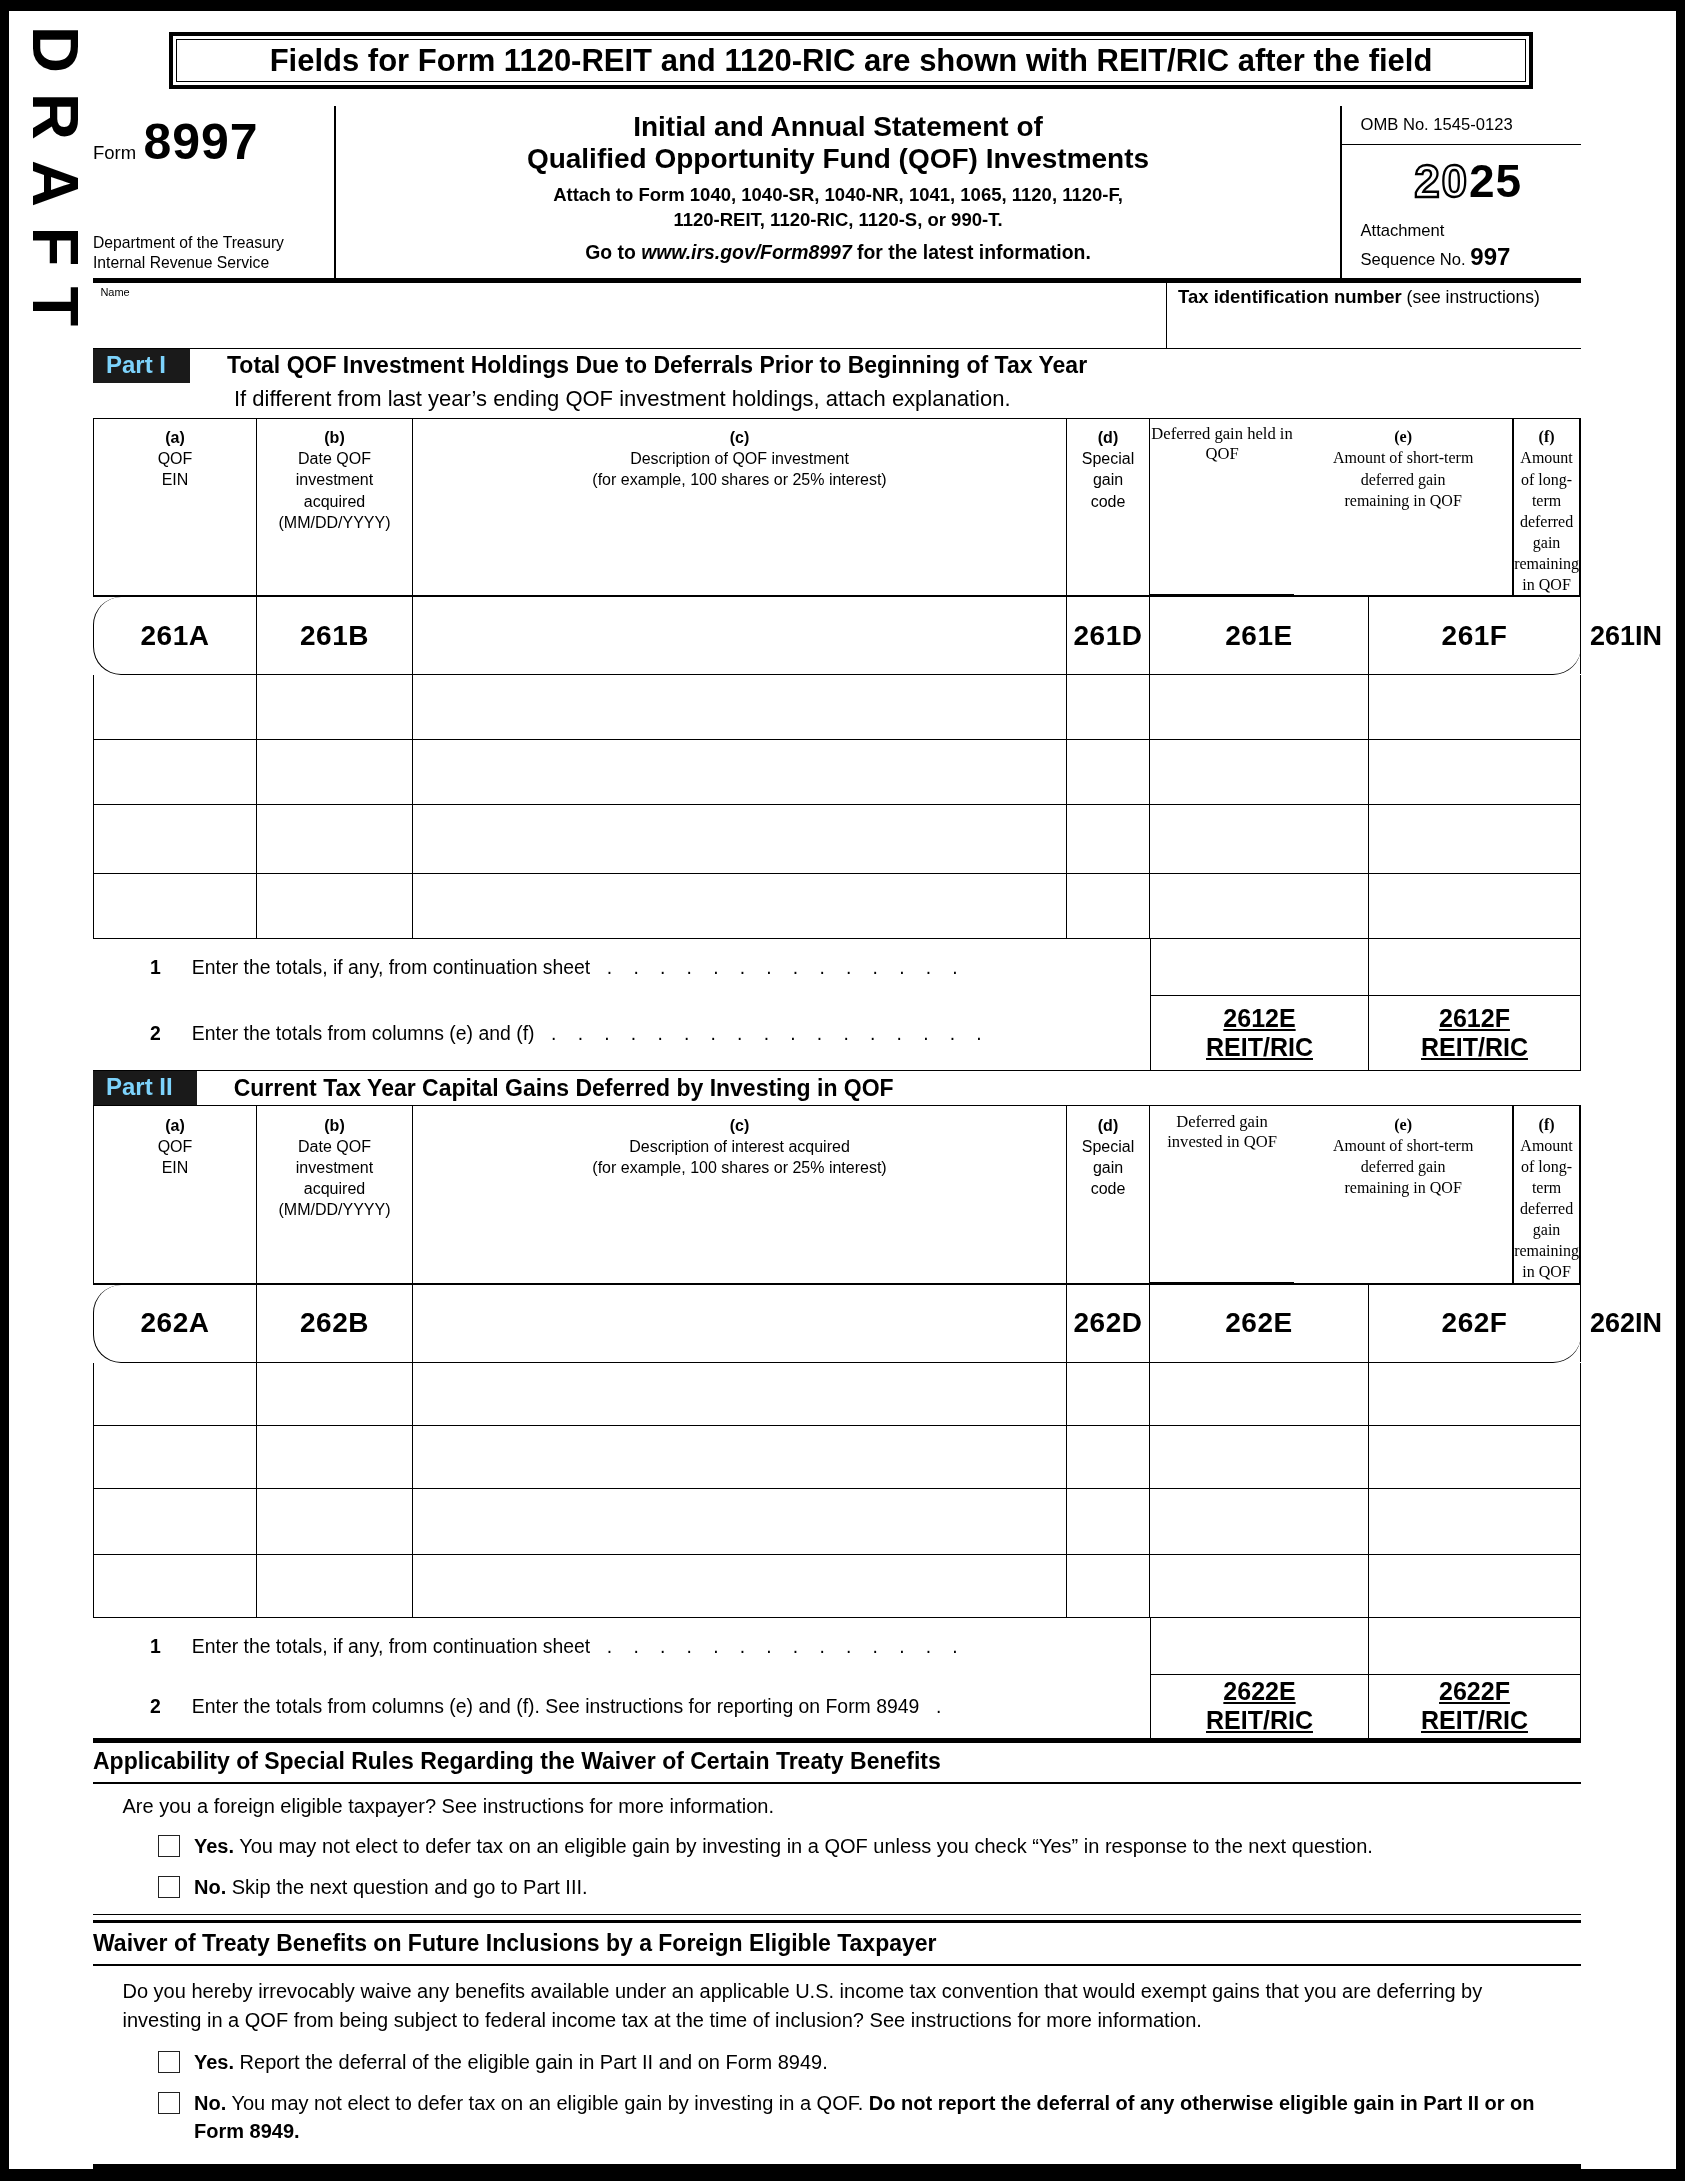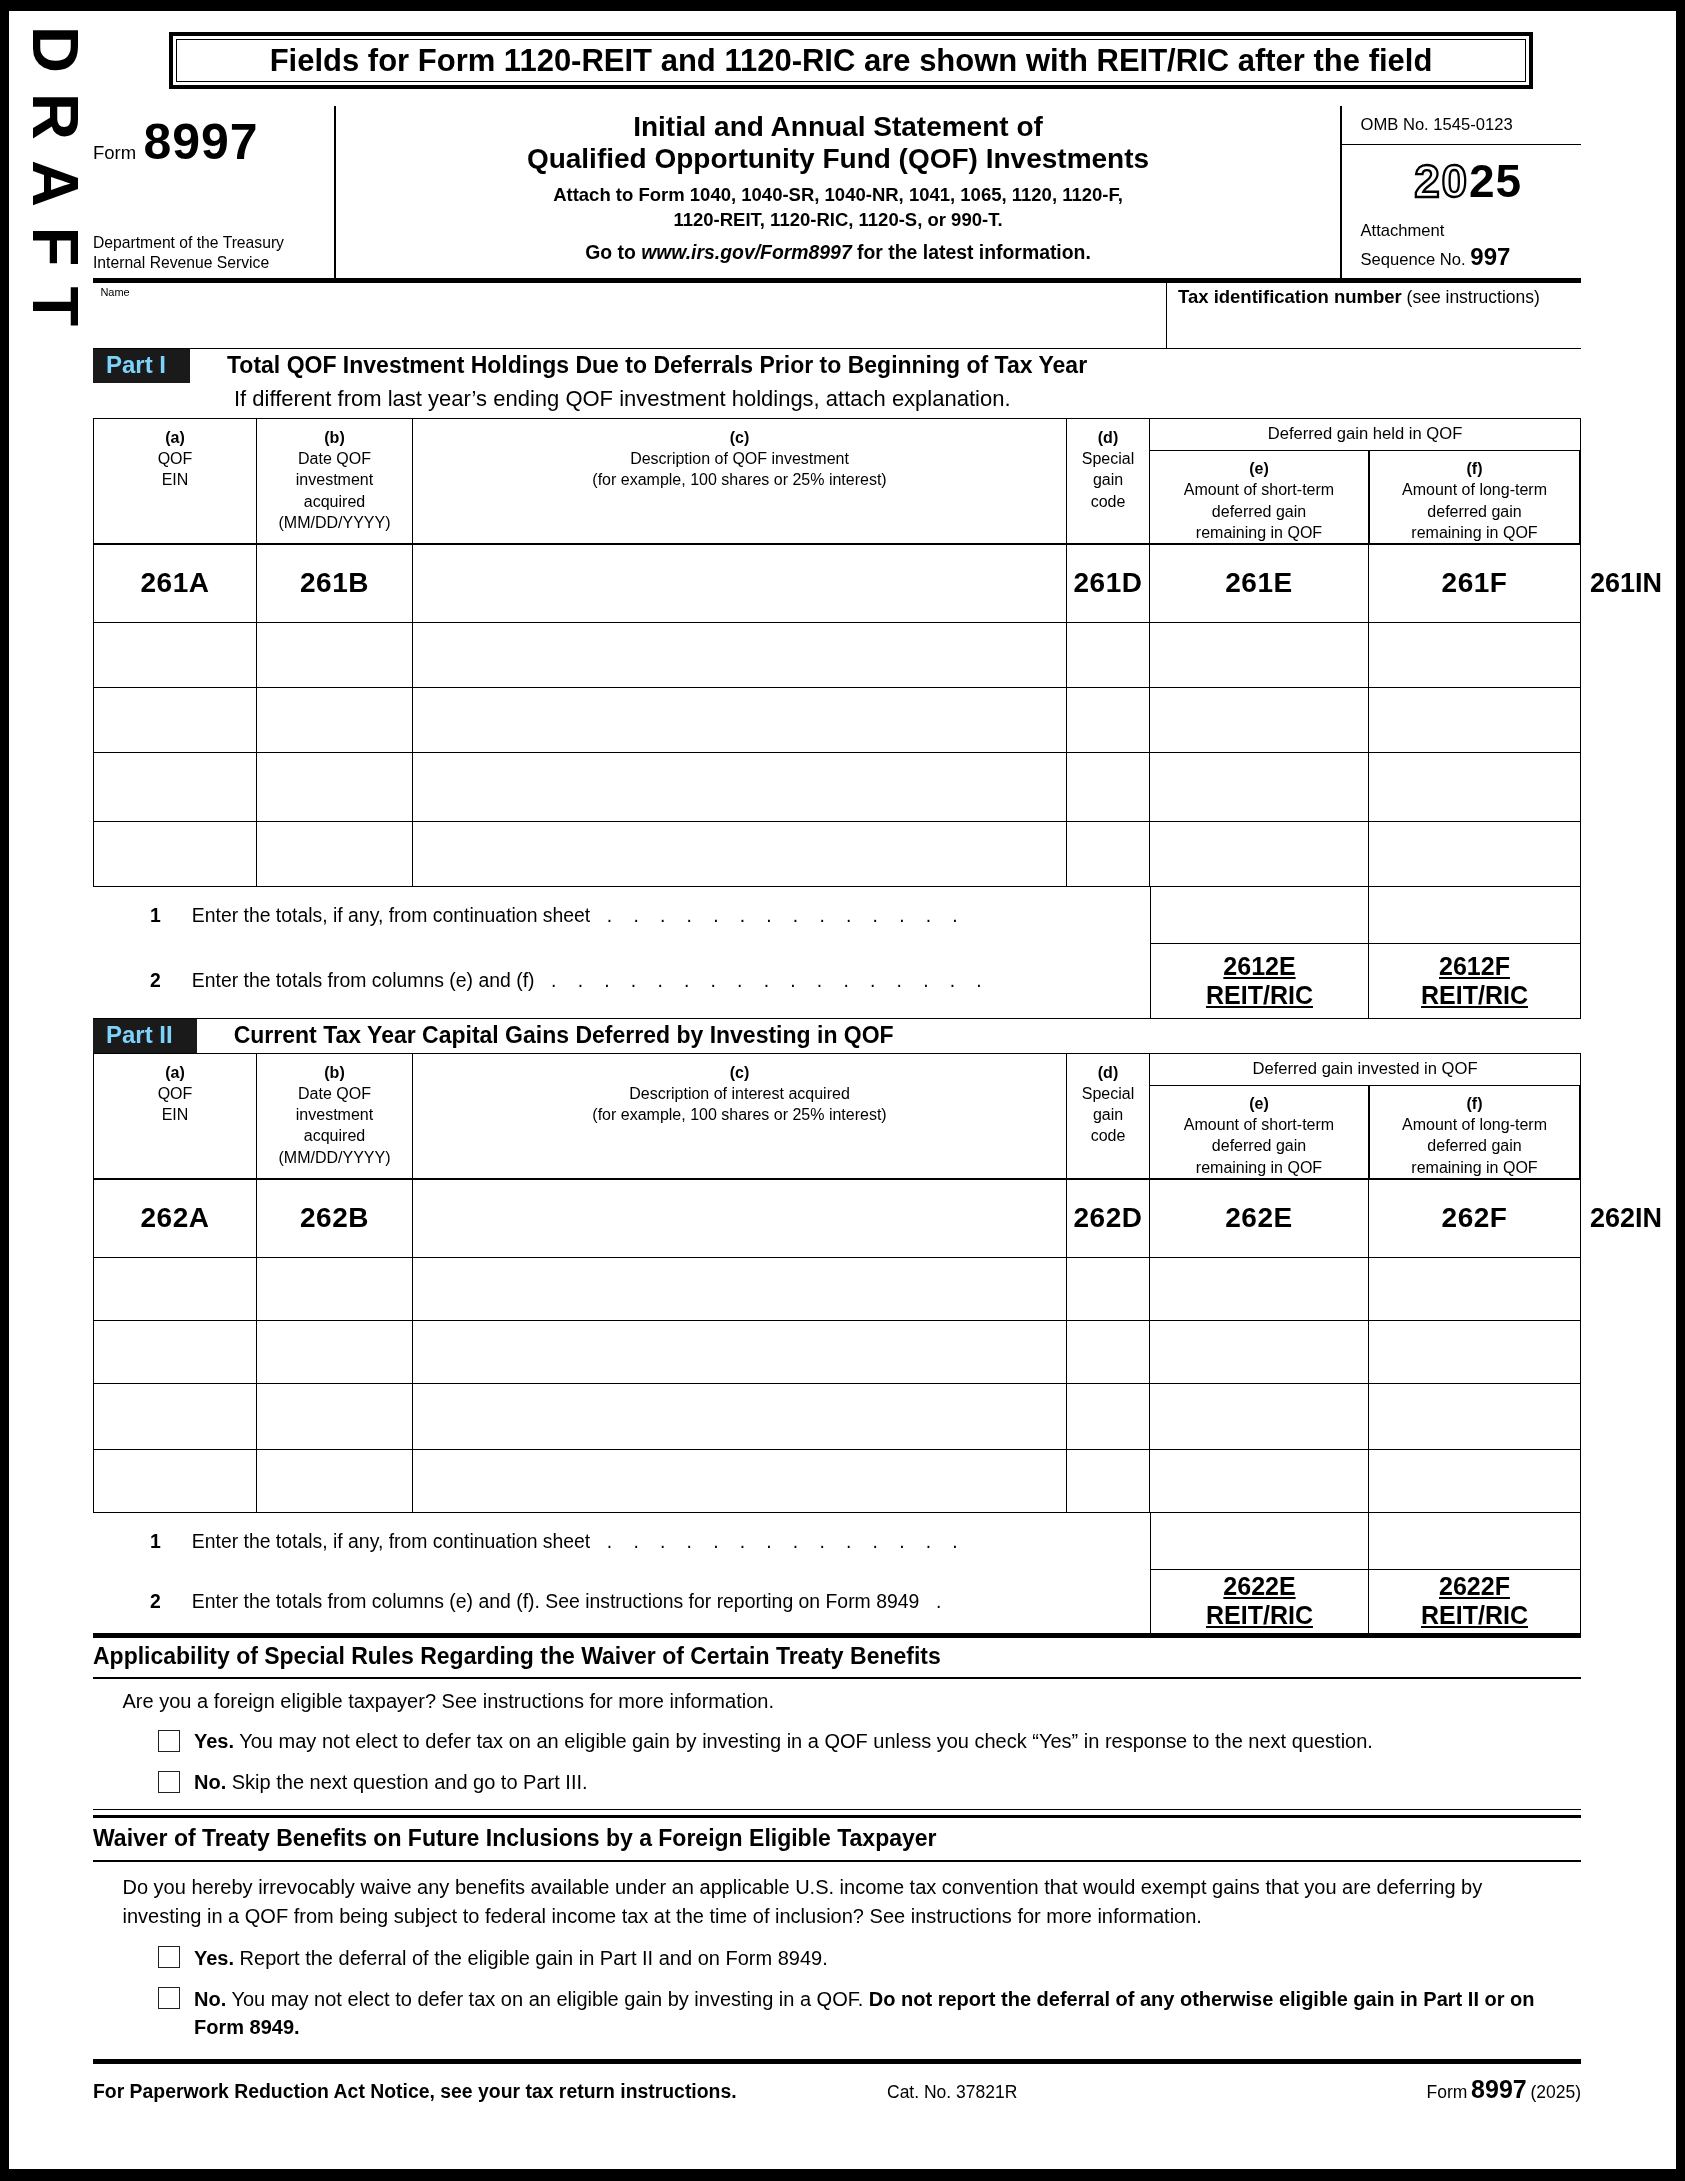--- a/index.html
+++ b/index.html
@@ -66,28 +66,28 @@
     display: flex; align-items: center; padding: 0 24px 1.8px 13px; margin-right: 37px;
   }
   .bar-title { font-weight: bold; font-size: 23px; display: flex; align-items: center; }
   .subtitle { font-size: 22px; padding: 3.7px 0 5.5px 141px; }
   
   .grid-cols { display: grid; grid-template-columns: 163px 156px 654px 83px 219px 212px; }
   .t-head { border-top: 1.8px solid #000; border-bottom: 2.8px solid #000; border-left: 1.8px solid #000; min-height: 126px; }
   .t-head .th { border-right: 1.8px solid #000; text-align: center; padding-top: 8.3px; font-size: 16px; line-height: 1.32; }
   .th .tag { font-weight: bold; }
   .th .tx { white-space: pre-line; }
-  .th-group { grid-column: 5 / 7; border-right: 1.8px solid #000; display: flex; flex-direction: column; }
+  .th-group { grid-column: 5 / 7; border-right: 1.8px solid #000; display: flex; flex-direction: row; font-family: Liberation Serif, serif; }
   .group-label { text-align: center; font-size: 16.6px; padding: 5.5px 0; border-bottom: 1.8px solid #000; }
   .group-sub { flex: 1; display: grid; grid-template-columns: 219px 1fr; }
   .group-sub .th { text-align: center; padding-top: 7.4px; font-size: 16px; line-height: 1.32; }
   .group-sub .subf { border-left: 1.8px solid #000; }
   .t-row { border-left: 1.8px solid #000; border-bottom: 1.8px solid #000; }
   .t-row .cell { border-right: 1.8px solid #000; display: flex; align-items: center; justify-content: center; }
-  .fields-row { height: 78px; position: relative; }
+  .fields-row { height: 78px; position: relative; border-radius: 28px; }
   .code { font-size: 28px; font-weight: bold; letter-spacing: 0.5px; }
   .in-code { position: absolute; right: -81px; top: 50%; transform: translateY(-50%); font-size: 27px; font-weight: bold; }
   .h70 { height: 65px; } .h75 { height: 69px; } .h68 { height: 63px; } .h72 { height: 66px; }
   .tot-row { display: grid; grid-template-columns: 1057px 219px 212px; }
   .tot-text { display: flex; align-items: center; font-size: 19.4px; }
   .tot-text .num { font-weight: bold; margin-left: 57px; }
   .tot-text .txt { margin-left: 31px; }
   .tot-text .dots { margin-left: 16.6px; word-spacing: 14px; letter-spacing: 0.9px; white-space: nowrap; }
   .tot-cell { border-right: 1.8px solid #000; text-decoration: underline; }
   .tot-cell.e { border-left: 1.8px solid #000; }

